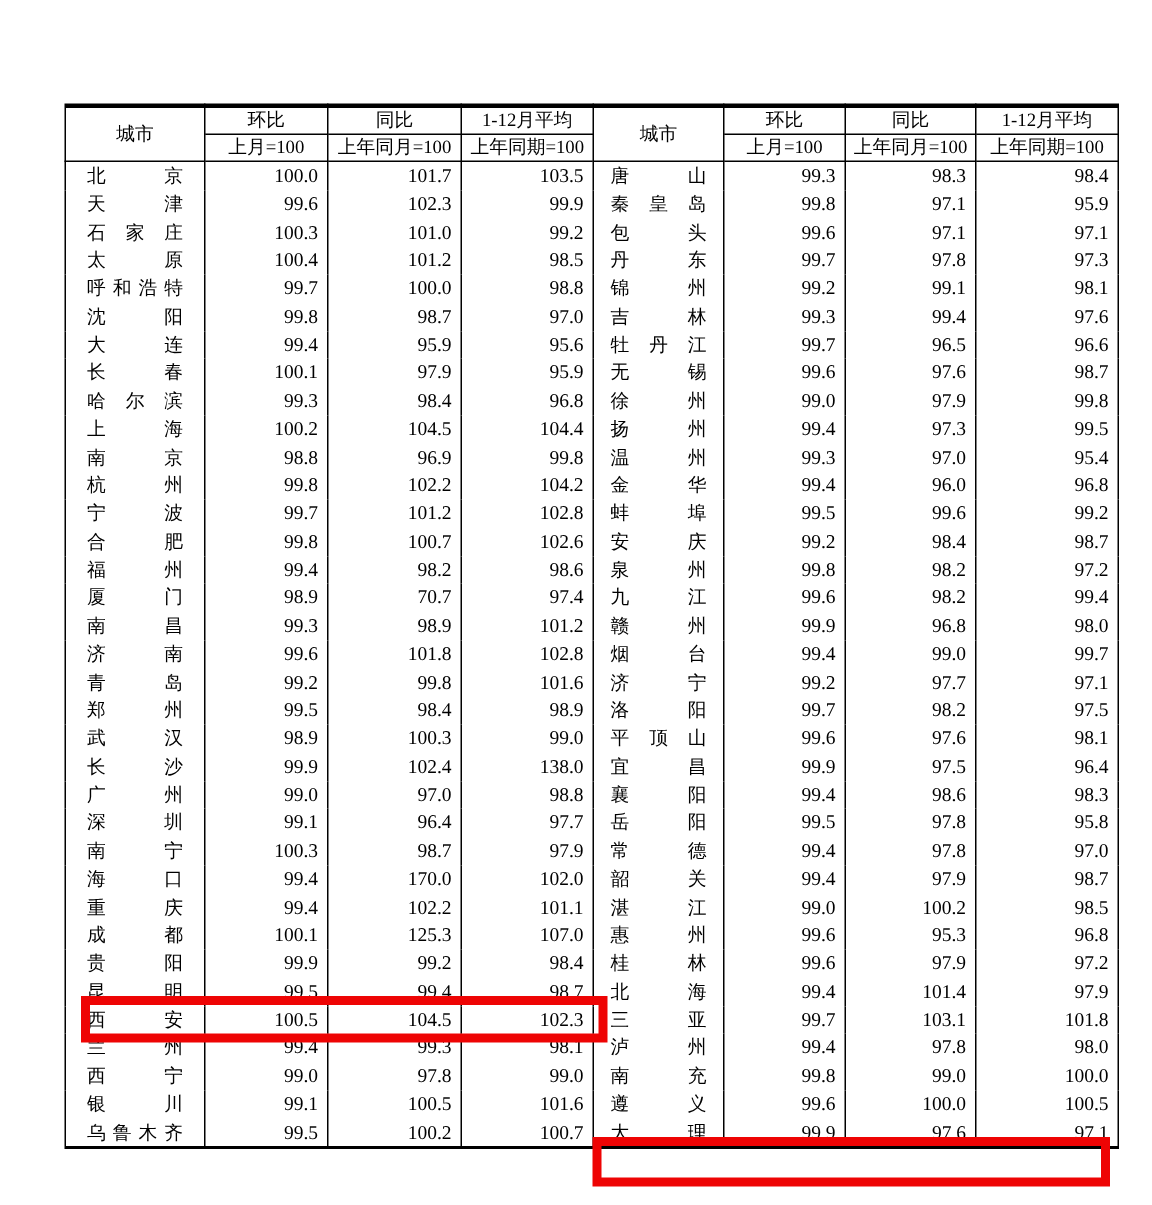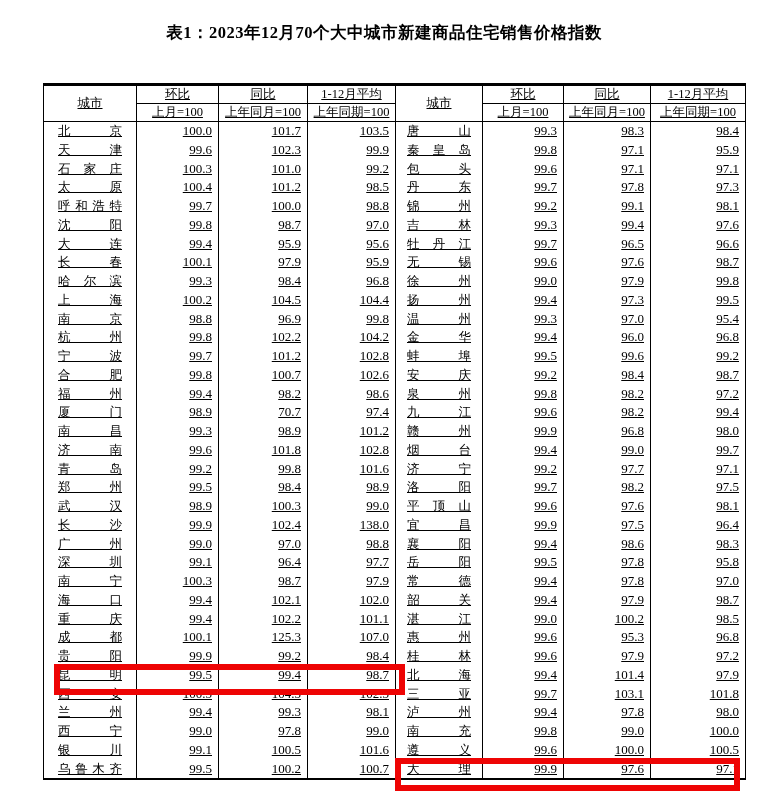--- a/index.html
+++ b/index.html
@@ -6,24 +6,24 @@
   body { width:768px; height:803px; font-family:"Liberation Serif","DejaVu Serif",serif; color:#000; }
   .page { position:relative; width:768px; height:803px; background:#fff; overflow:hidden; }
 
   .title {
     position:absolute; top:22px; left:0; width:768px;
     margin:0; text-align:center;
     font-size:16.5px; font-weight:bold; letter-spacing:0.5px;
   }
 
   table.price-table {
-    position:absolute; left:43px; top:83px; width:702px;
+    position:absolute; left:43px; top:69px; width:702px;
     border-collapse:collapse; table-layout:fixed;
     border-left:1px solid #000; border-right:1px solid #000;
-    border-top:3px solid #000; border-bottom:2px solid #000;text-decoration:underline;
+    border-top:3px solid #000; border-bottom:2px solid #000;
   }
   .price-table th {
     font-weight:normal; font-size:12.5px; height:17px;
     padding:0; text-align:center; vertical-align:middle;
     border:1px solid #000;
   }
   .price-table td {
     font-size:13px; height:18.75px; padding:0;
     border-left:1px solid #000; border-right:1px solid #000;
     border-top:none; border-bottom:none;
@@ -41,21 +41,20 @@
     box-sizing:border-box; pointer-events:none; background:transparent;
   }
   .hl-kunming { left:54px;  top:664px; width:351px; height:31px; }
   .hl-dali    { left:395px; top:758px; width:345px; height:33px; }
 </style>
 </head>
 <body>
 
 <div class="page">
 
-  <h1 class="title">表1：2023年12月70个大中城市新建商品住宅销售价格指数</h1>
 
   <table class="price-table">
     <colgroup>
       <col style="width:93px">
         <col style="width:82px">
         <col style="width:89px">
         <col style="width:88px">
       <col style="width:87px">
         <col style="width:81px">
         <col style="width:87px">
@@ -430,21 +429,21 @@
           </td>
     <td class="num">99.4</td>
     <td class="num">97.8</td>
     <td class="num">97.0</td>
   </tr>
         <tr>
     <td class="city">
             <span class="cname">海口</span>
           </td>
     <td class="num">99.4</td>
-    <td class="num">102.1</td>
+    <td class="num">170.0</td>
     <td class="num">102.0</td>
     <td class="city">
             <span class="cname">韶关</span>
           </td>
     <td class="num">99.4</td>
     <td class="num">97.9</td>
     <td class="num">98.7</td>
   </tr>
         <tr>
     <td class="city">

